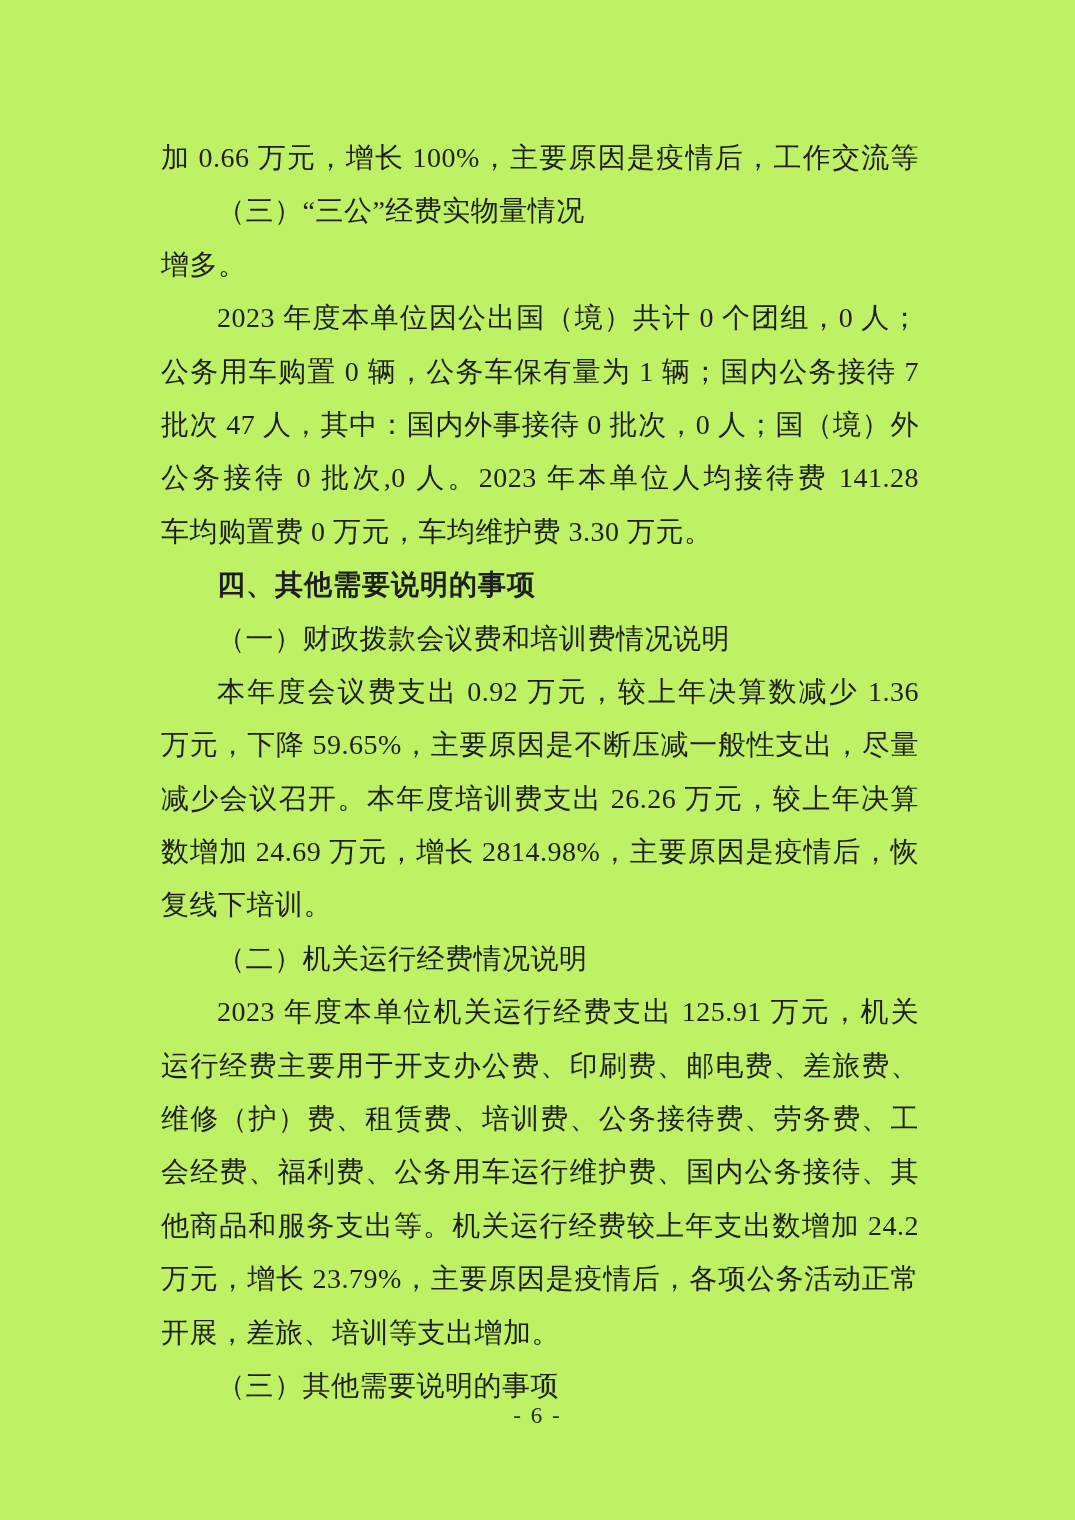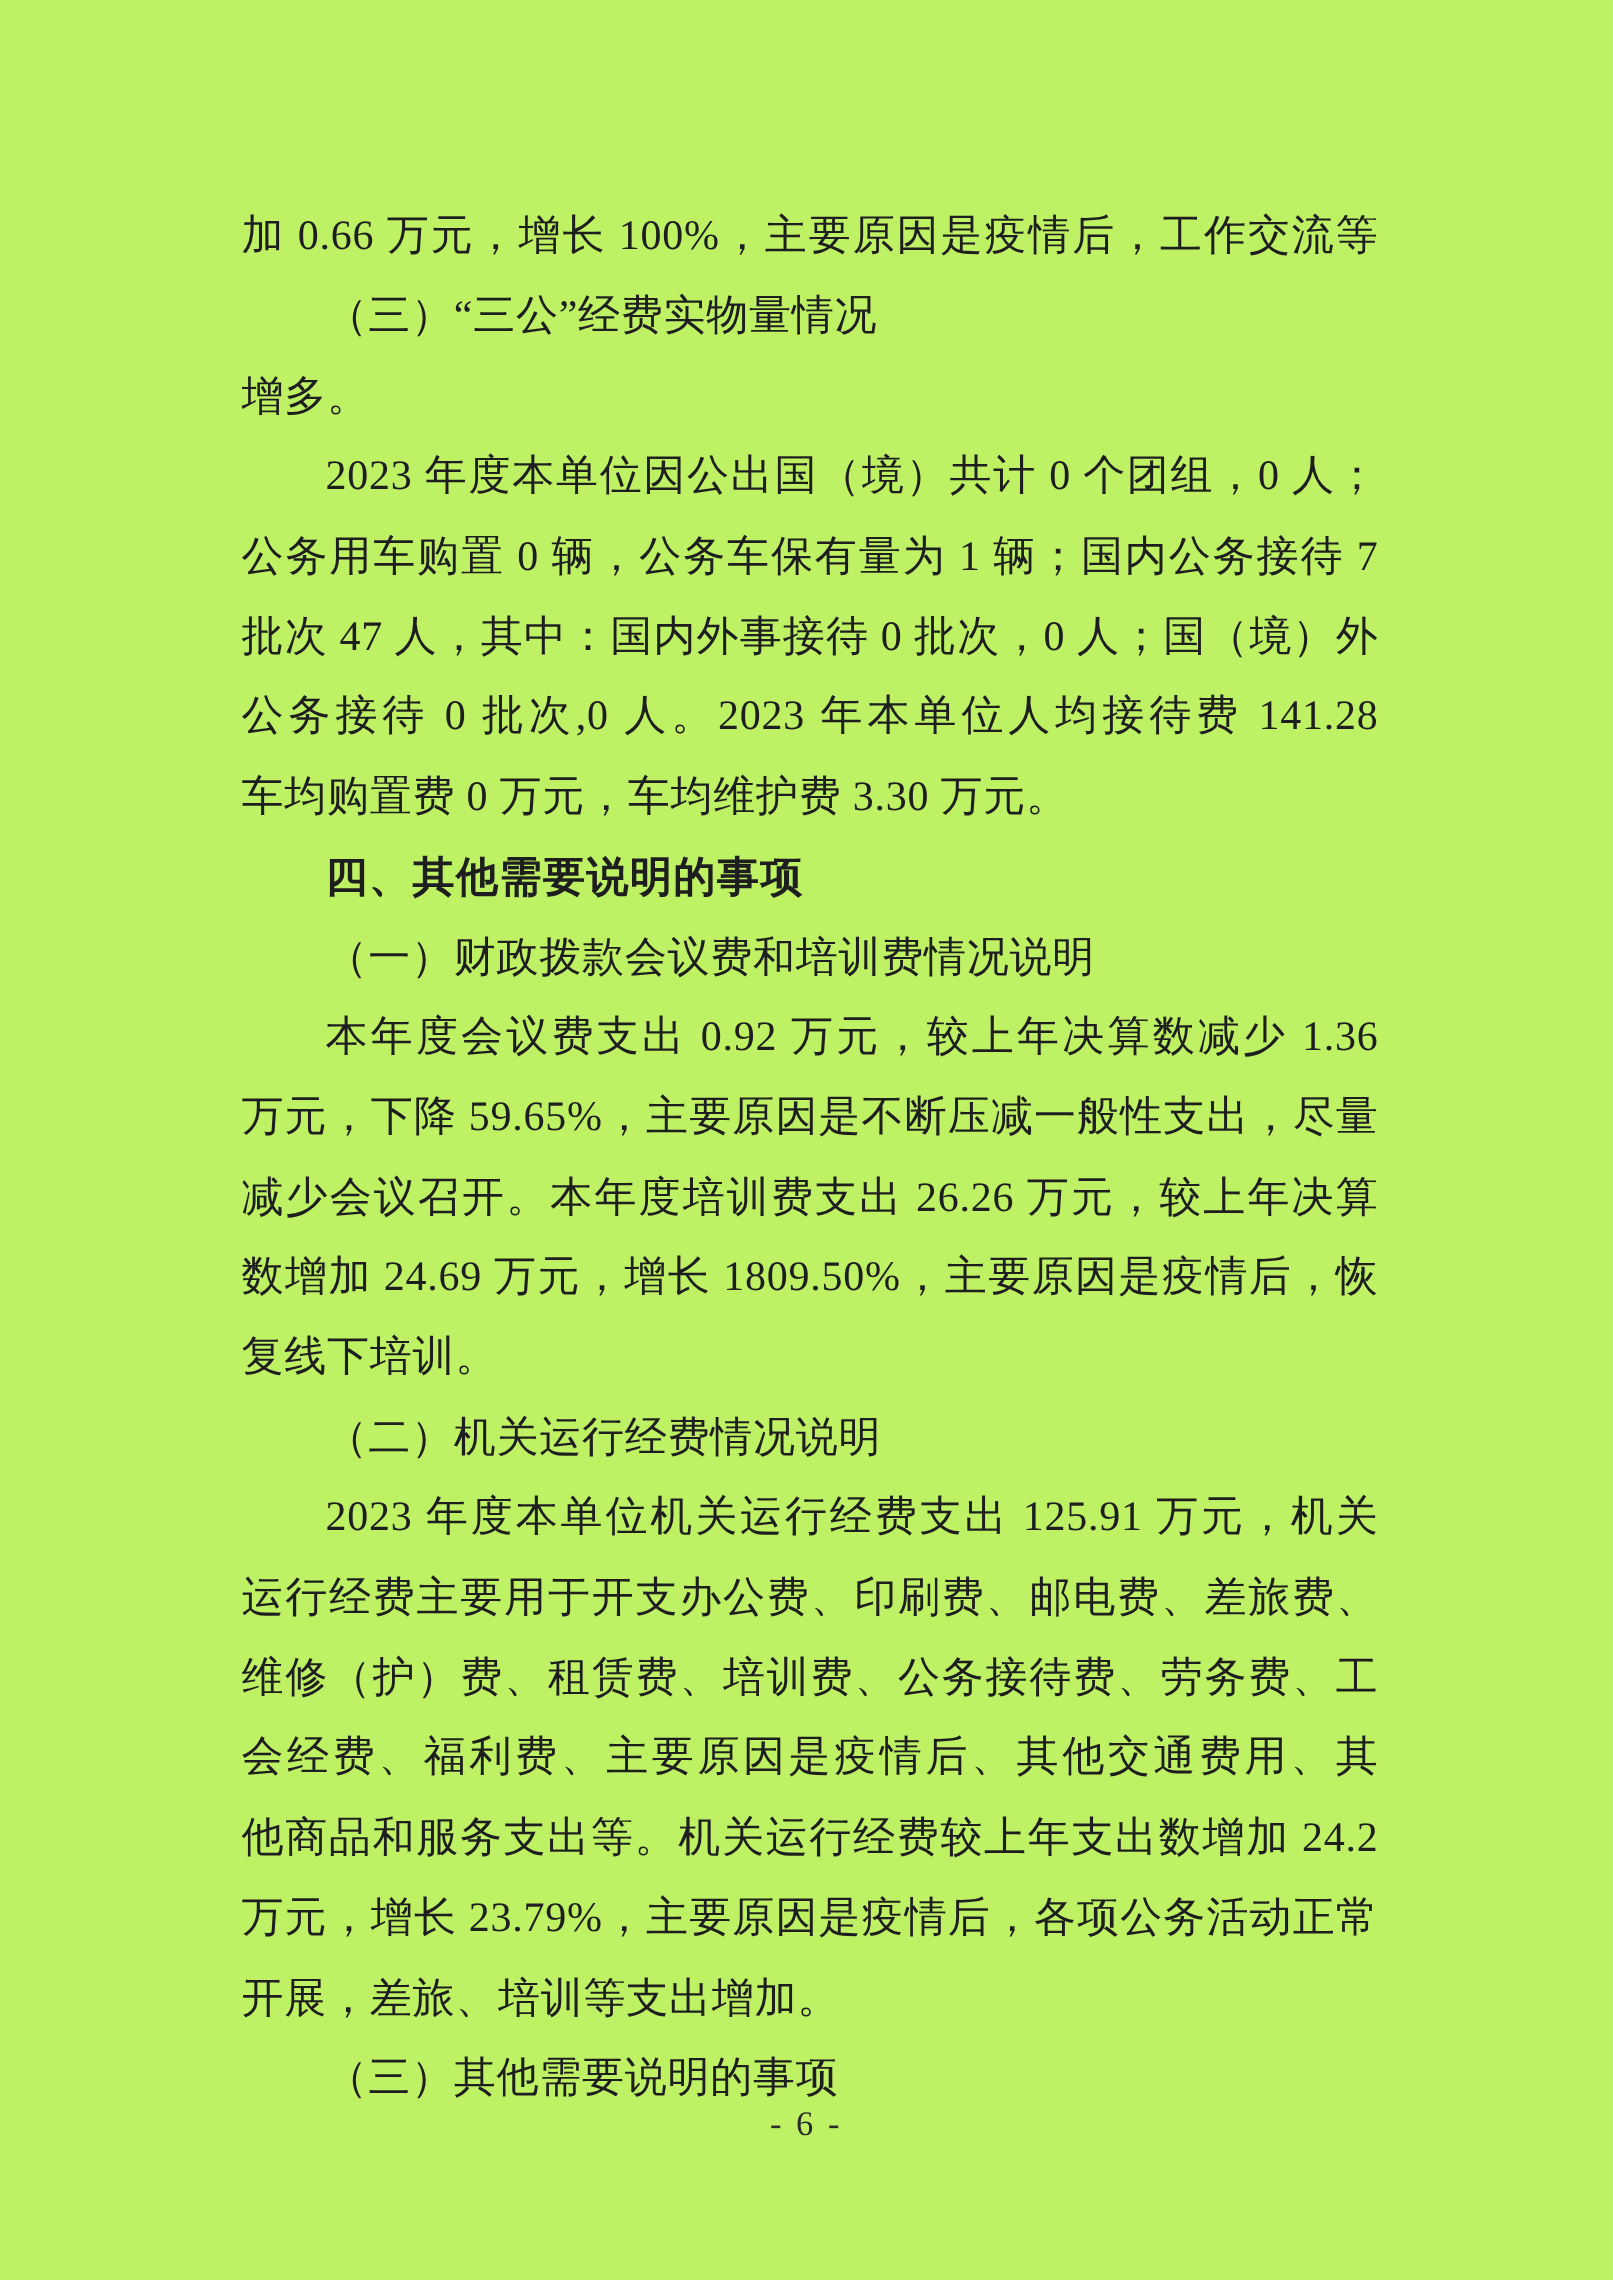--- a/index.html
+++ b/index.html
@@ -78,29 +78,29 @@
     <div class="line fill">公务接待 0 批次,0 人。2023 年本单位人均接待费 141.28 元，</div>
     <div class="line end">车均购置费 0 万元，车均维护费 3.30 万元。</div>
 
     <div class="line end indent heading">四、其他需要说明的事项</div>
 
     <div class="line end indent">（一）财政拨款会议费和培训费情况说明</div>
 
     <div class="line fill indent">本年度会议费支出 0.92 万元，较上年决算数减少 1.36</div>
     <div class="line fill">万元，下降 59.65%，主要原因是不断压减一般性支出，尽量</div>
     <div class="line fill">减少会议召开。本年度培训费支出 26.26 万元，较上年决算</div>
-    <div class="line fill">数增加 24.69 万元，增长 1809.50%，主要原因是疫情后，恢</div>
+    <div class="line fill">数增加 24.69 万元，增长 2814.98%，主要原因是疫情后，恢</div>
     <div class="line end">复线下培训。</div>
 
     <div class="line end indent">（二）机关运行经费情况说明</div>
 
     <div class="line fill indent">2023 年度本单位机关运行经费支出 125.91 万元，机关</div>
     <div class="line fill">运行经费主要用于开支办公费、印刷费、邮电费、差旅费、</div>
     <div class="line fill">维修（护）费、租赁费、培训费、公务接待费、劳务费、工</div>
-    <div class="line fill">会经费、福利费、主要原因是疫情后、其他交通费用、其</div>
+    <div class="line fill">会经费、福利费、公务用车运行维护费、国内公务接待、其</div>
     <div class="line fill">他商品和服务支出等。机关运行经费较上年支出数增加 24.2</div>
     <div class="line fill">万元，增长 23.79%，主要原因是疫情后，各项公务活动正常</div>
     <div class="line end">开展，差旅、培训等支出增加。</div>
 
     <div class="line end indent">（三）其他需要说明的事项</div>
 
   </div>
 
   <div class="footer">
     <span>- 6 -</span>

